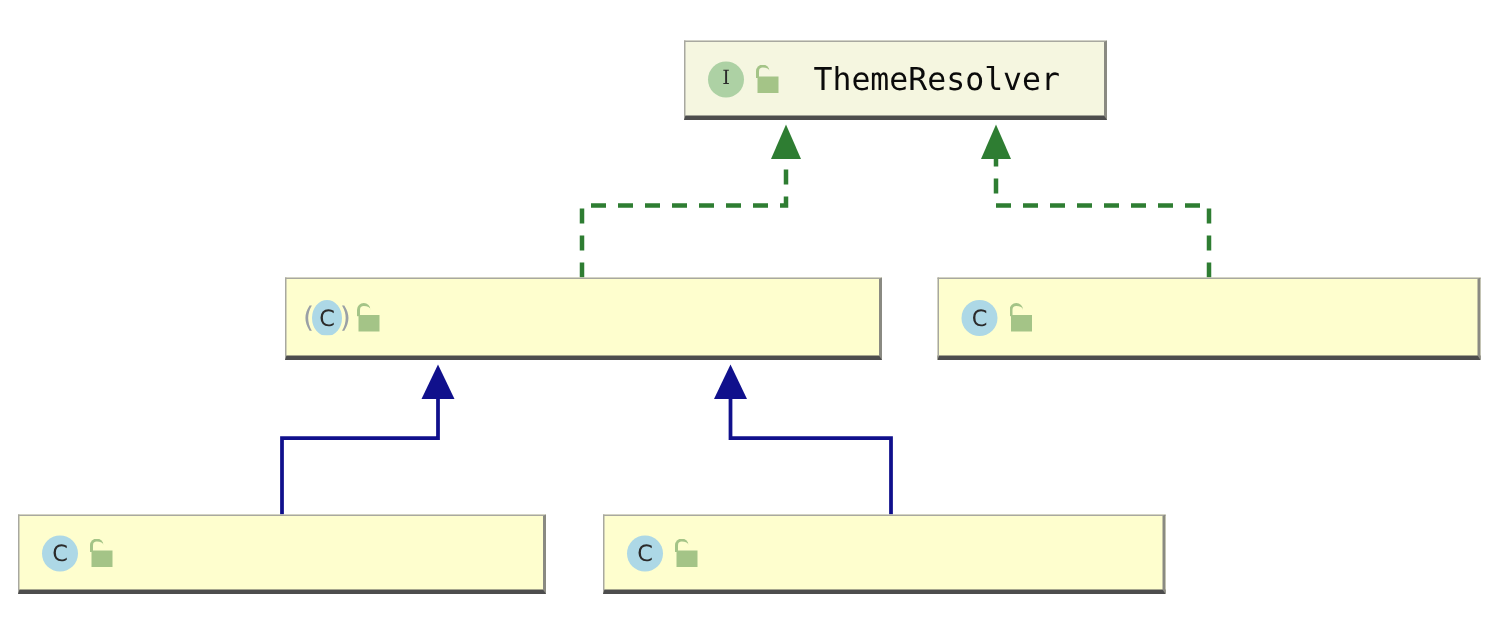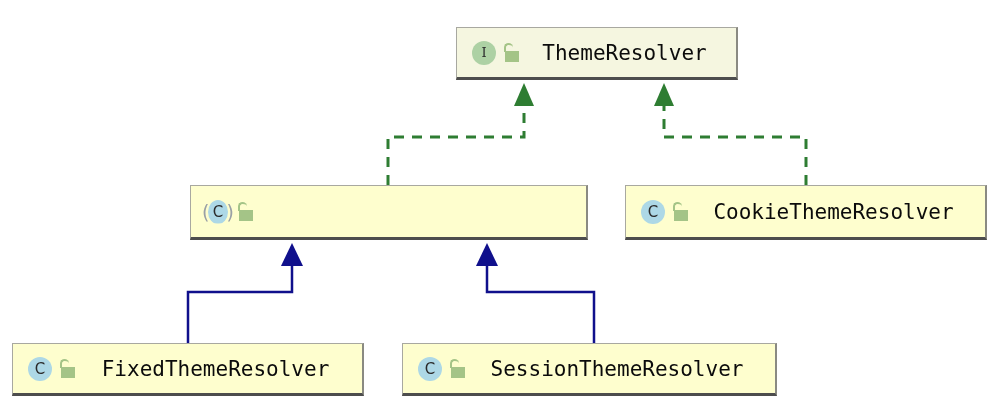--- a/index.html
+++ b/index.html
@@ -183,38 +183,35 @@
   </div>
 
   <div class="uml-node" style="left:625px; top:185px; width:362px; height:55px;">
     <span class="icon-stereotype">
       <span class="circ class-c">C</span>
     </span>
     <span class="icon-lock">
       <span class="lock-shackle"></span>
       <span class="lock-body"></span>
     </span>
-    <span class="node-label">CookieThemeResolver</span>
   </div>
 
   <div class="uml-node" style="left:12px; top:343px; width:352px; height:53px;">
     <span class="icon-stereotype">
       <span class="circ class-c">C</span>
     </span>
     <span class="icon-lock">
       <span class="lock-shackle"></span>
       <span class="lock-body"></span>
     </span>
-    <span class="node-label">FixedThemeResolver</span>
   </div>
 
   <div class="uml-node" style="left:402px; top:343px; width:375px; height:53px;">
     <span class="icon-stereotype">
       <span class="circ class-c">C</span>
     </span>
     <span class="icon-lock">
       <span class="lock-shackle"></span>
       <span class="lock-body"></span>
     </span>
-    <span class="node-label">SessionThemeResolver</span>
   </div>
 
 </div>
 
 </body></html>

